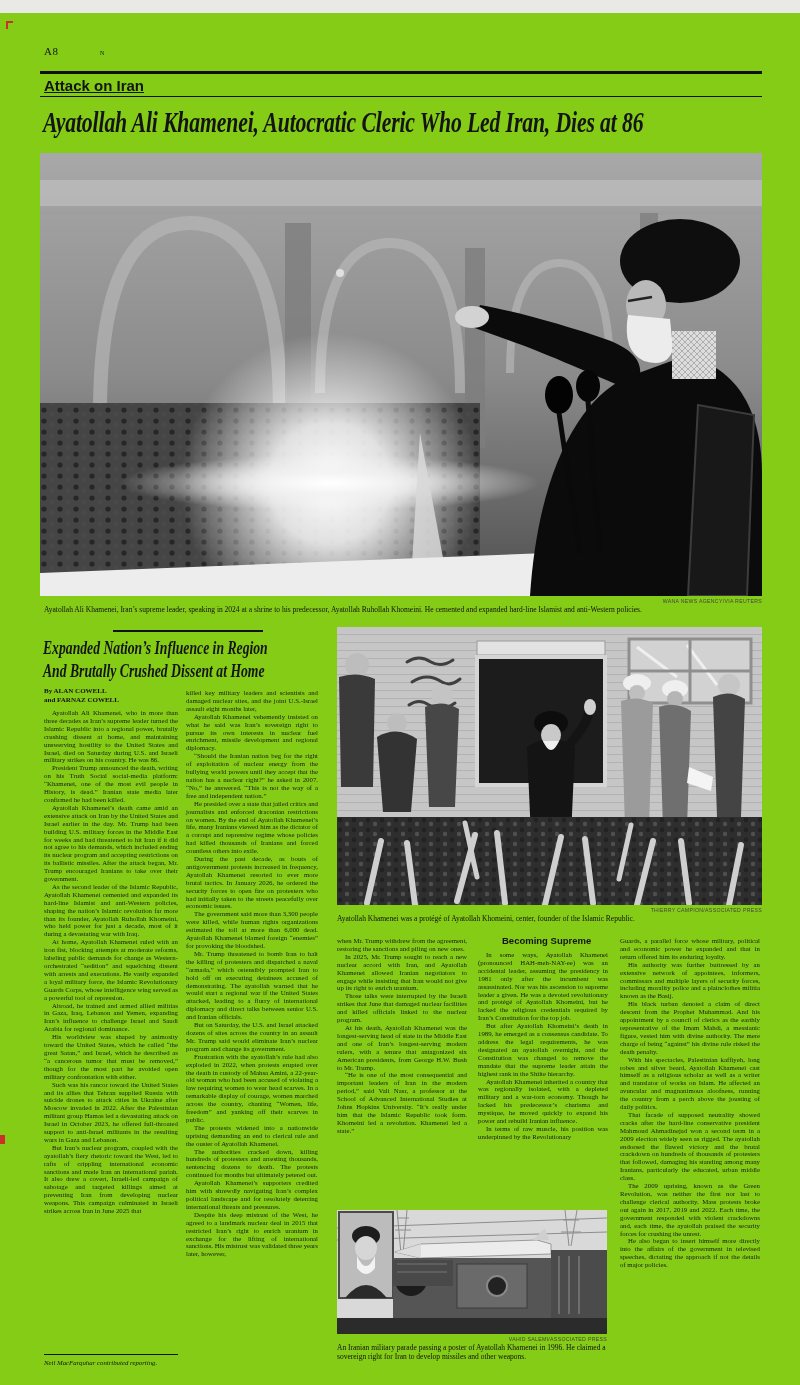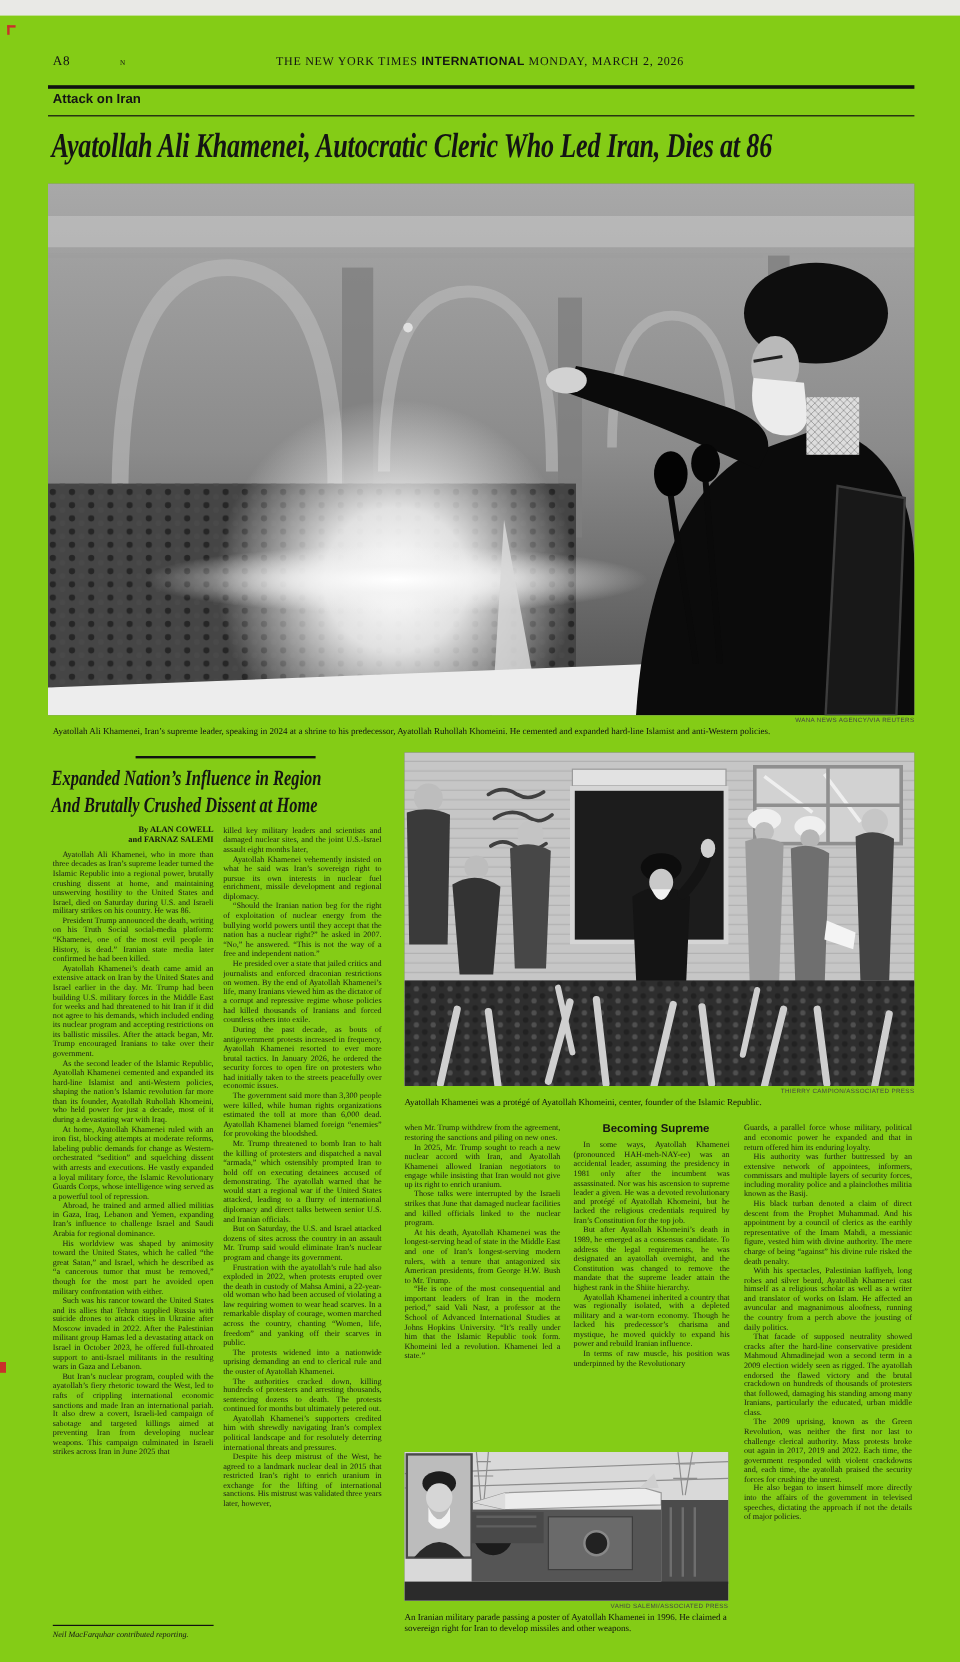--- a/index.html
+++ b/index.html
@@ -5,27 +5,27 @@
   html,body{margin:0;padding:0;background:#e9e9e6;}
   .page{position:relative;width:800px;height:1385px;background:#84cc16;margin:13px auto;
         font-family:"Liberation Serif",serif;color:#141414;overflow:hidden;}
   .abs{position:absolute;}
   
   .folio{font-size:11px;letter-spacing:.5px;}
   .edmark{font-size:6px;}
   .mast{font-size:10px;letter-spacing:.6px;white-space:nowrap;}
   .mast .intl{font-family:"Liberation Sans",sans-serif;font-weight:bold;letter-spacing:.4px;}
   .rule{background:#111;}
-  .kicker{font-family:"Liberation Sans",sans-serif;font-weight:bold;font-size:11px;}
+  .kicker{font-family:"Liberation Sans",sans-serif;font-weight:bold;font-size:15px;text-decoration:underline;}
   
   .headline{font-style:italic;font-weight:bold;font-size:29px;white-space:nowrap;
             transform:scaleX(.75);transform-origin:left top;letter-spacing:-.2px;}
   .subhead-line{font-style:italic;font-weight:bold;font-size:18px;white-space:nowrap;
             transform:scaleX(.76);transform-origin:left top;}
-  .byline{font-weight:bold;font-size:7px;line-height:9px;text-align:right;}
+  .byline{font-weight:bold;font-size:7px;line-height:9px;text-align:left;}
   
   .col{font-size:6.8px;line-height:7.9px;text-align:justify;color:#1a1a1a;}
   .col p{margin:0;text-indent:8px;}
   .col.cont p:first-child{text-indent:0;}
   .subsection{font-family:"Liberation Sans",sans-serif;font-weight:bold;font-size:9.5px;padding-left:24px;}
   .caption{font-size:7.5px;white-space:nowrap;color:#111;}
   .caption.wrap{white-space:normal;line-height:9.3px;}
   .credit{font-size:5.2px;letter-spacing:.3px;color:#444;text-align:right;
           font-family:"Liberation Sans",sans-serif;}
   .contrib{font-style:italic;font-size:6.8px;}
@@ -36,25 +36,20 @@
 <body>
 
 <div class="page">
 
   <div class="abs redmark" style="left:6px;top:8px;width:7px;height:2px;"></div>
   <div class="abs redmark" style="left:6px;top:8px;width:2px;height:8px;"></div>
   <div class="abs redmark" style="left:0;top:1122px;width:5px;height:9px;"></div>
 
   <div class="abs folio" style="left:44px;top:32px;">A8</div>
   <div class="abs edmark" style="left:100px;top:37px;">N</div>
-  <div class="abs mast" style="left:0;top:33px;width:800px;text-align:center;">
-    <span>THE NEW YORK TIMES</span>
-    <span class="intl">INTERNATIONAL</span>
-    <span>MONDAY, MARCH 2, 2026</span>
-  </div>
 
   <div class="abs rule" style="left:40px;top:58px;width:722px;height:3px;"></div>
   <div class="abs kicker" style="left:44px;top:64px;">Attack on Iran</div>
   <div class="abs rule" style="left:40px;top:83px;width:722px;height:1px;"></div>
 
   <div class="abs headline" style="left:43px;top:93px;">Ayatollah Ali Khamenei, Autocratic Cleric Who Led Iran, Dies at 86</div>
 
   <div class="abs photo" style="left:40px;top:140px;width:722px;height:443px;">
     <svg width="722" height="443" viewBox="0 0 722 443">
       <defs>
@@ -124,21 +119,21 @@
   </div>
   <div class="abs credit" style="left:40px;top:585px;width:722px;">WANA NEWS AGENCY/VIA REUTERS</div>
   <div class="abs caption" style="left:44px;top:592px;width:722px;">Ayatollah Ali Khamenei, Iran’s supreme leader, speaking in 2024 at a shrine to his predecessor, Ayatollah Ruhollah Khomeini. He cemented and expanded hard-line Islamist and anti-Western policies.</div>
 
   <div class="abs rule" style="left:113px;top:617px;width:150px;height:1.5px;"></div>
   <div class="abs subhead-line" style="left:43px;top:625px;">Expanded Nation’s Influence in Region</div>
   <div class="abs subhead-line" style="left:43px;top:648px;">And Brutally Crushed Dissent at Home</div>
 
   <div class="abs byline" style="left:44px;top:674px;width:134px;">
     <div>By ALAN COWELL</div>
-    <div>and FARNAZ SALEMI</div>
+    <div>and FARNAZ COWELL</div>
   </div>
 
   <div class="abs col" style="left:44px;top:696px;width:134px;">
       <p>Ayatollah Ali Khamenei, who in more than three decades as Iran’s supreme leader turned the Islamic Republic into a regional power, brutally crushing dissent at home, and maintaining unswerving hostility to the United States and Israel, died on Saturday during U.S. and Israeli military strikes on his country. He was 86.</p>
       <p>President Trump announced the death, writing on his Truth Social social-media platform: “Khamenei, one of the most evil people in History, is dead.” Iranian state media later confirmed he had been killed.</p>
       <p>Ayatollah Khamenei’s death came amid an extensive attack on Iran by the United States and Israel earlier in the day. Mr. Trump had been building U.S. military forces in the Middle East for weeks and had threatened to hit Iran if it did not agree to his demands, which included ending its nuclear program and accepting restrictions on its ballistic missiles. After the attack began, Mr. Trump encouraged Iranians to take over their government.</p>
       <p>As the second leader of the Islamic Republic, Ayatollah Khamenei cemented and expanded its hard-line Islamist and anti-Western policies, shaping the nation’s Islamic revolution far more than its founder, Ayatollah Ruhollah Khomeini, who held power for just a decade, most of it during a devastating war with Iraq.</p>
       <p>At home, Ayatollah Khamenei ruled with an iron fist, blocking attempts at moderate reforms, labeling public demands for change as Western-orchestrated “sedition” and squelching dissent with arrests and executions. He vastly expanded a loyal military force, the Islamic Revolutionary Guards Corps, whose intelligence wing served as a powerful tool of repression.</p>
       <p>Abroad, he trained and armed allied militias in Gaza, Iraq, Lebanon and Yemen, expanding Iran’s influence to challenge Israel and Saudi Arabia for regional dominance.</p>
       <p>His worldview was shaped by animosity toward the United States, which he called “the great Satan,” and Israel, which he described as “a cancerous tumor that must be removed,” though for the most part he avoided open military confrontation with either.</p>

